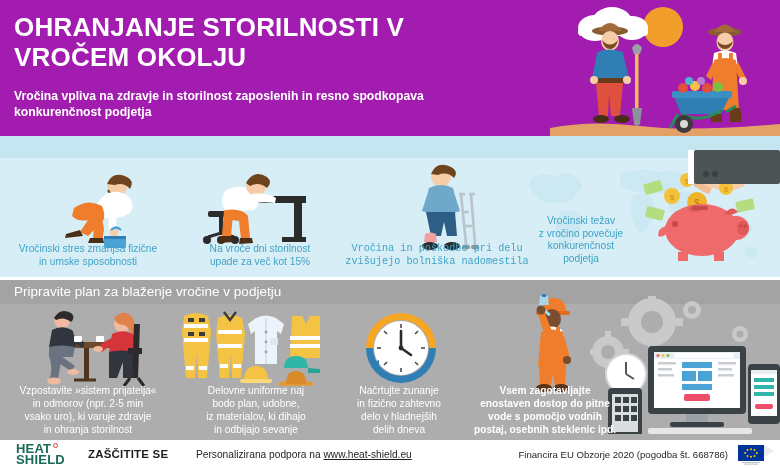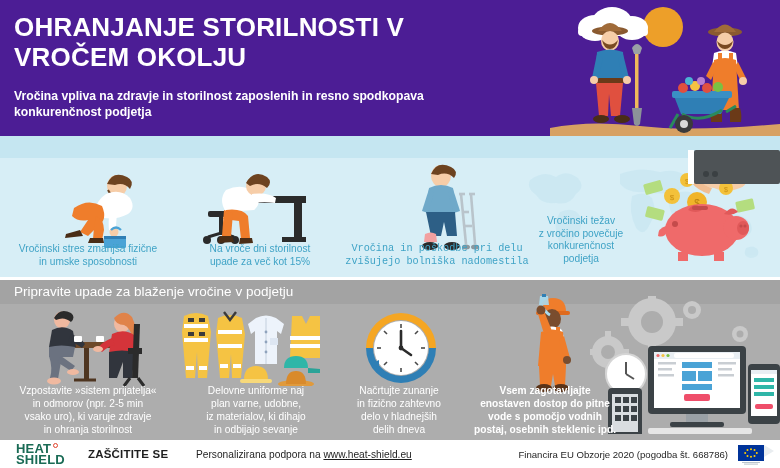--- a/index.html
+++ b/index.html
@@ -7,21 +7,21 @@
   body {
     font-family:"Liberation Sans", sans-serif;
     background:#ffffff;
     position:relative;
   }
   .page { position:relative; width:780px; height:468px; overflow:hidden; }
 
   
   .header {
     position:absolute; left:0; top:0; width:780px; height:136px;
-    background:#4c1d95;
+    background:#a21caf;
     overflow:hidden;
   }
   .header-title {
     position:absolute; left:14px; top:12px; width:560px;
     color:#ffffff; font-size:26px; font-weight:bold; line-height:1.16;
     letter-spacing:.2px; text-transform:uppercase;
     white-space:pre-line;
   }
   .header-sub {
     position:absolute; left:14px; top:88px; width:540px;
@@ -362,21 +362,21 @@
     <div class="cap cap2-4" style="top:79px;left:522px;">Vročinski težav
 z vročino povečuje
 konkurenčnost
 podjetja</div>
   </div>
 
   <div class="sep"></div>
 
   <div class="sec3">
     <div class="sec3-band"></div>
-    <div class="sec3-band-title">Pripravite upade za blaženje vročine v podjetju</div>
+    <div class="sec3-band-title">Pripravite plan za blaženje vročine v podjetju</div>
 
     <div style="position:absolute;left:30px;top:28px;">
       <svg width="130" height="80" viewBox="0 0 130 80">
 
         <path d="M24 34 l72 0 l-4 6 l-64 0z" fill="#6e4a2a"></path>
         <rect x="54" y="40" width="5" height="32" fill="#4e3520"></rect>
         <path d="M44 72 l22 0" stroke="#4e3520" stroke-width="3"></path>
 
         <ellipse cx="32" cy="12" rx="8" ry="8.5" fill="#f0b9a0"></ellipse>
         <path d="M24 10 q6 -11 17 -5 q5 4 0 9 q-7 -6 -15 -2z" fill="#2b2b2b"></path>
@@ -593,21 +593,21 @@
 
         <rect x="58" y="132" width="104" height="6" rx="2" fill="#e6e6e6"></rect>
       </svg>
     </div>
 
     <div class="cap3" style="left:0px;top:104px;width:176px;">Vzpostavite »sistem prijatelja«
 in odmorov (npr. 2-5 min
 vsako uro), ki varuje zdravje
 in ohranja storilnost</div>
     <div class="cap3" style="left:174px;top:104px;width:164px;">Delovne uniforme naj
-plan varne, udobne,
+bodo plan, udobne,
 iz materialov, ki dihajo
 in odbijajo sevanje</div>
     <div class="cap3" style="left:334px;top:104px;width:130px;">Načrtujte zunanje
 in fizično zahtevno
 delo v hladnejših
 delih dneva</div>
     <div class="cap3" style="left:445px;top:104px;width:200px;font-weight:bold;">Vsem zagotavljajte
 enostaven dostop do pitne
 vode s pomočjo vodnih
 postaj, osebnih steklenic ipd.</div>

